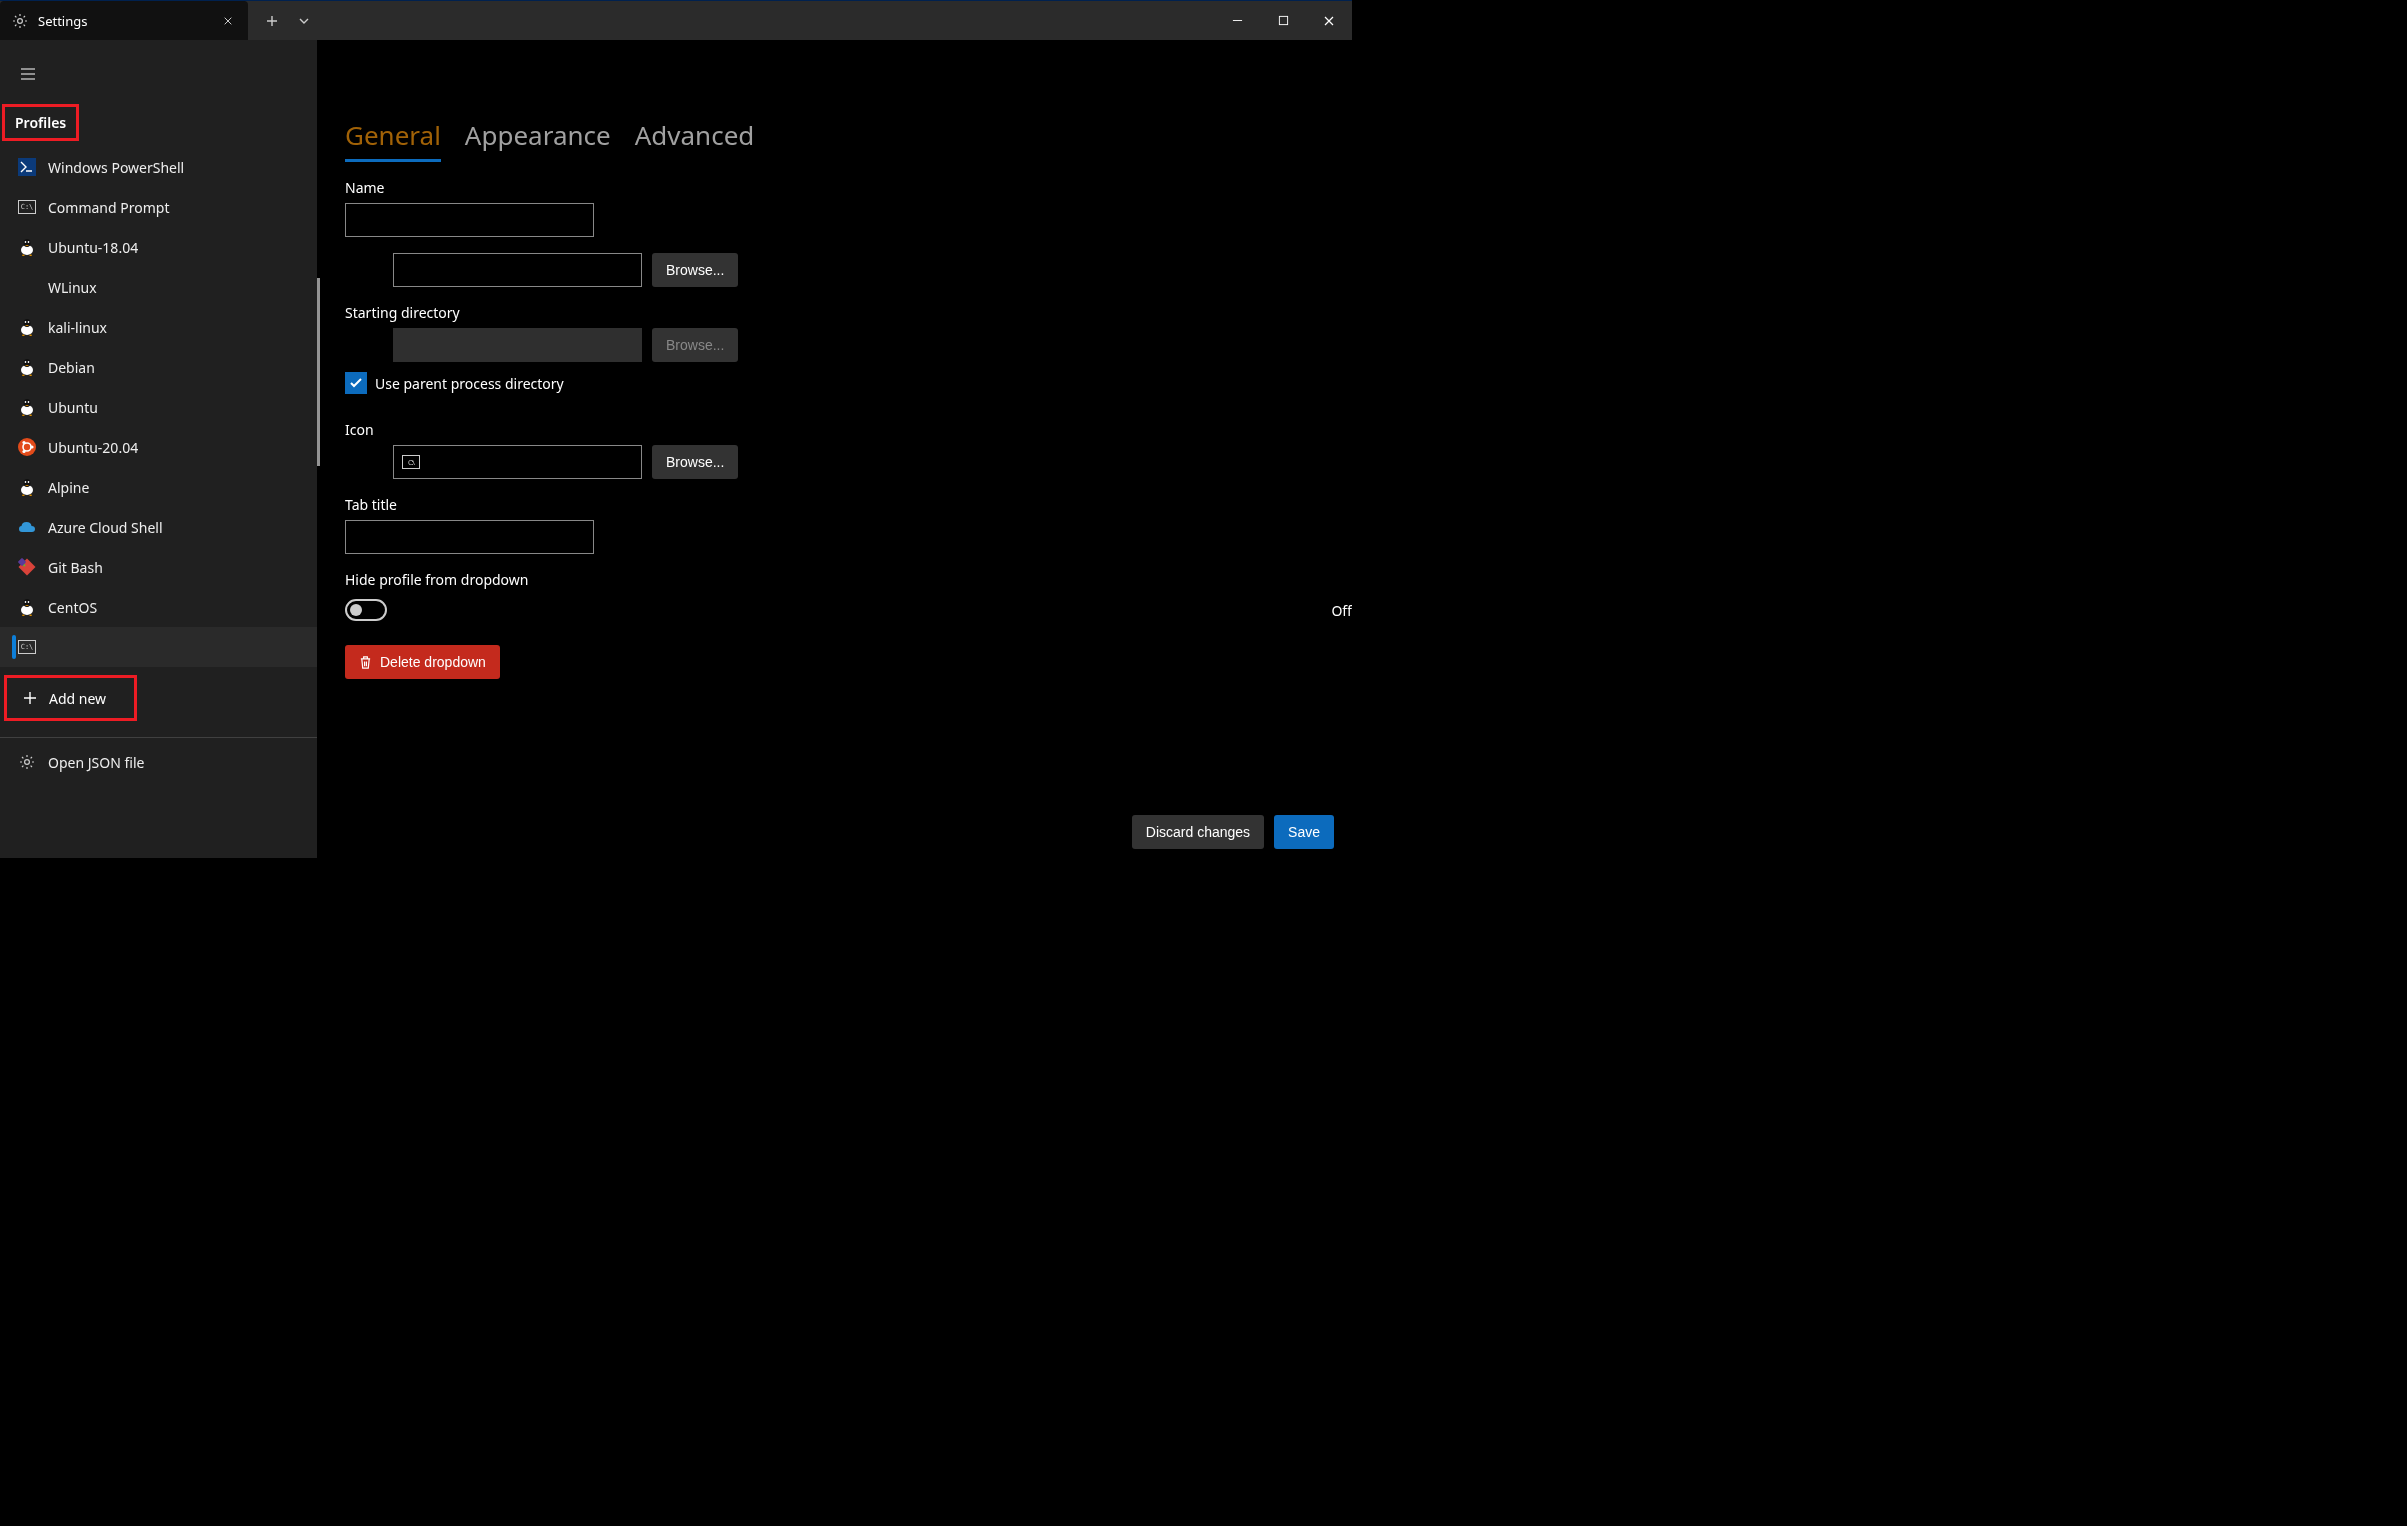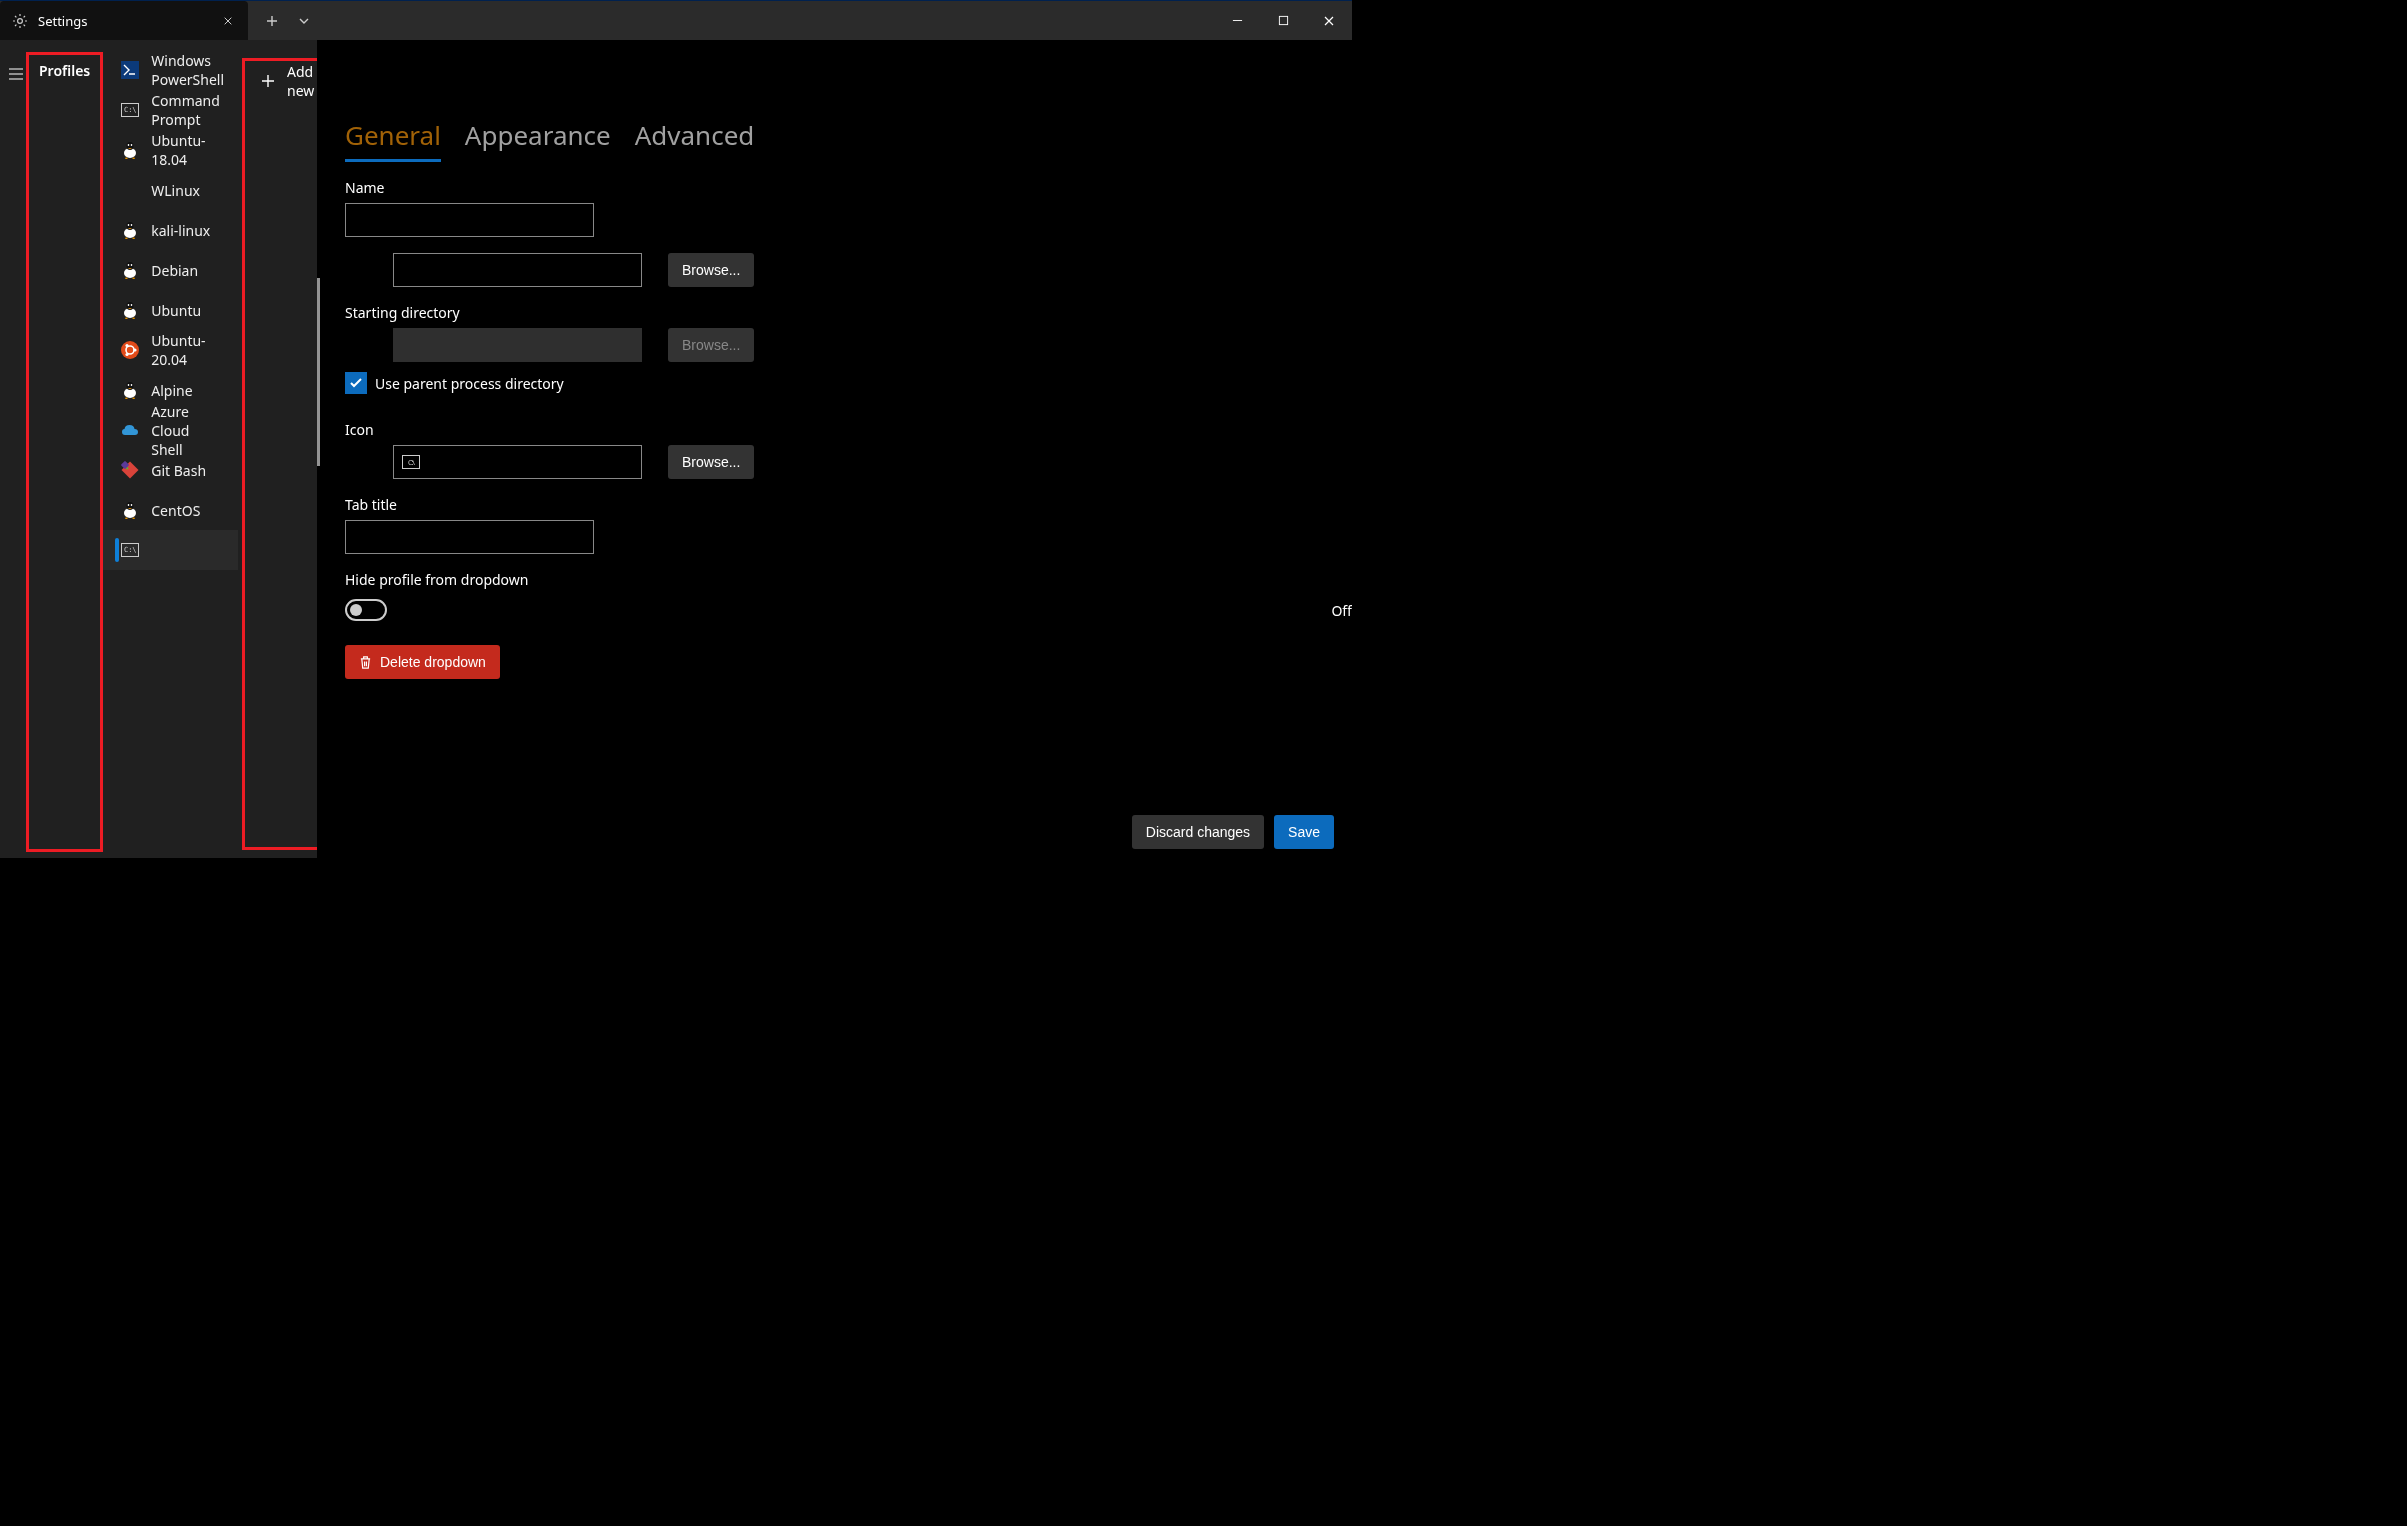--- a/index.html
+++ b/index.html
@@ -75,21 +75,21 @@
   
   .body {
     display: flex;
     flex: 1;
     min-height: 0;
   }
   .sidebar {
     width: 317px;
     background: #202020;
     display: flex;
-    flex-direction: row;
+    flex-direction: column;
     padding-top: 10px;
   }
   .hamburger {
     width: 40px; height: 40px;
     display: flex; align-items: center; justify-content: center;
     margin: 4px 0 8px 8px;
     color: #fff;
   }
   .highlight-red {
     border: 3px solid #ed1c24;
@@ -174,21 +174,21 @@
     margin: 16px 0 10px 0;
   }
   .field-label {
     display: block;
     color: #fff;
     font-size: 14px;
     margin-bottom: 6px;
   }
   .field-row {
     display: flex;
-    gap: 26px;
+    gap: 10px;
     align-items: center;
     padding-left: 48px;
   }
   input[type="text"].txt {
     width: 249px;
     height: 34px;
     background: #000;
     border: 1px solid #888;
     color: #fff;
     padding: 0 8px;

